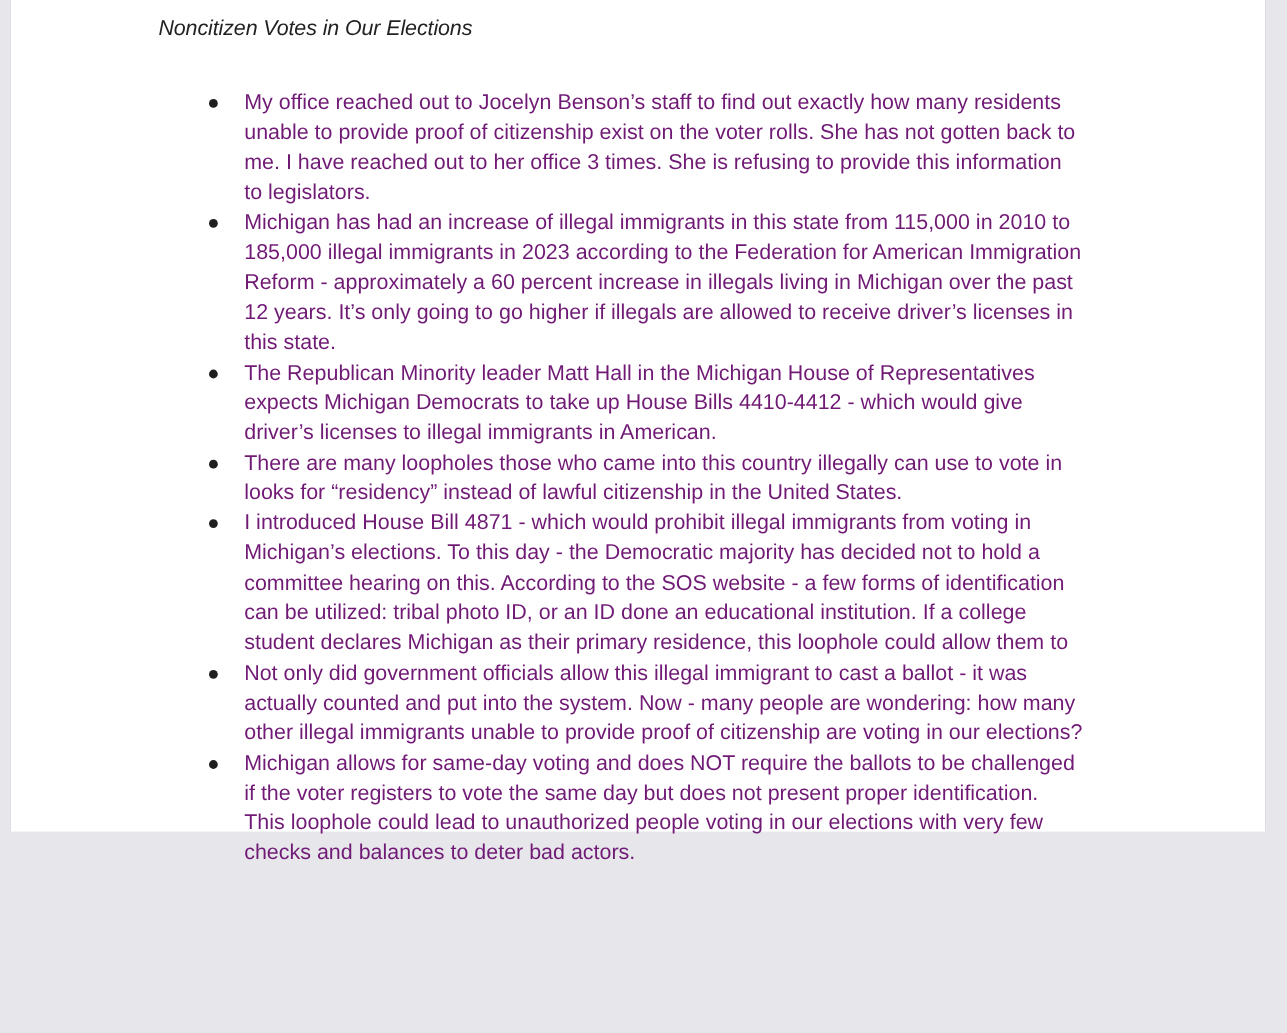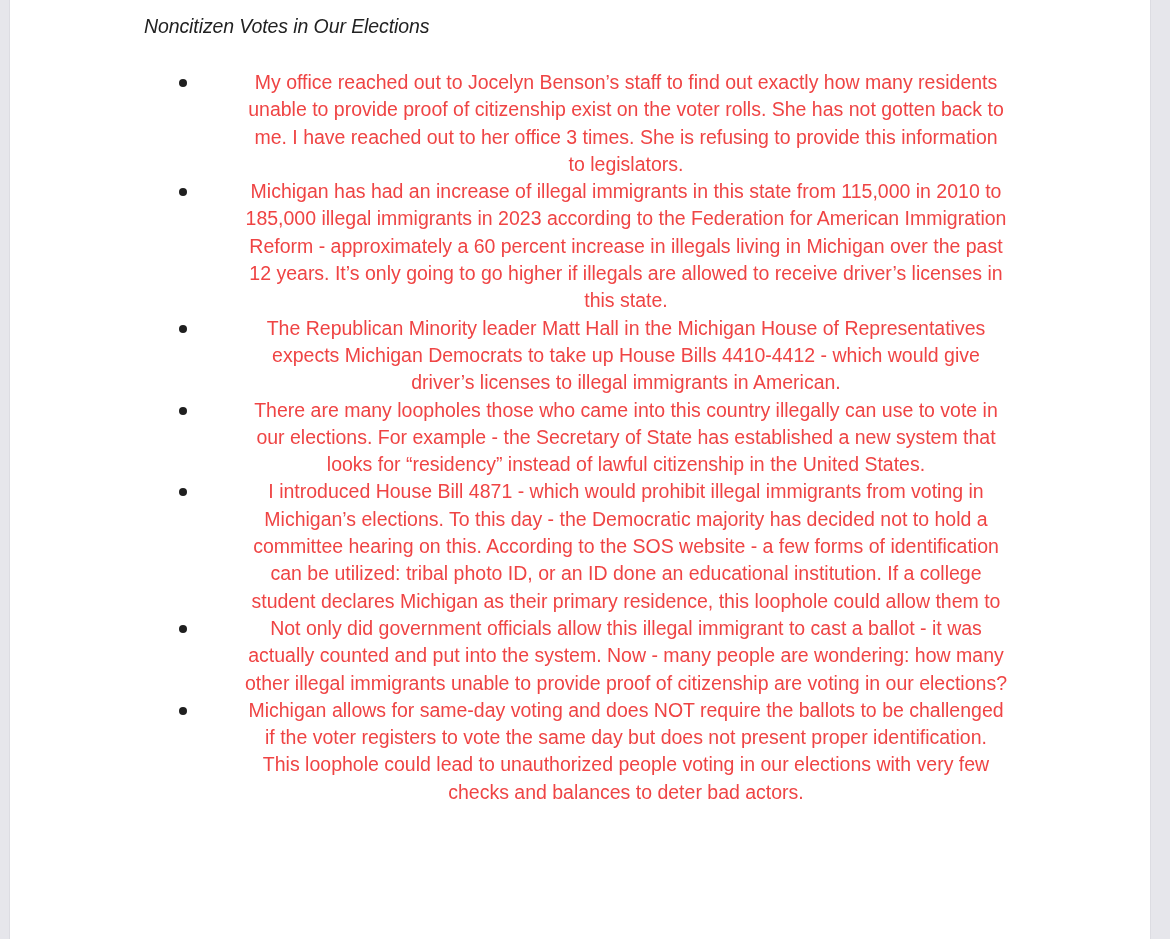--- a/index.html
+++ b/index.html
@@ -14,49 +14,48 @@
       position: relative;
       width: 1170px;
       height: 939px;
       background: #e6e6eb;
     }
     .page {
       position: absolute;
       left: 9px;
       top: 0;
       width: 1142px;
-      height: 939px;
+      height: 756px;
       background: #ffffff;
       box-shadow: inset 1px 0 0 #dcdce2, inset -1px 0 0 #dcdce2;
     }
     .title {
       position: absolute;
       left: 135px;
       top: 15px;
       font-family: "Liberation Sans", sans-serif;
       font-style: italic;
       font-size: 19.5px;
       color: #222222;
       margin: 0;
       font-weight: normal;
       letter-spacing: -0.1px;
     }
     ul.bullets {
       position: absolute;
       left: 202px;
       top: 69px;
       width: 830px;
-      margin: 0;
+      margin: 11px;
       padding: 0;
       list-style: none;
       font-family: "Liberation Sans", sans-serif;
       font-size: 19.5px;
       line-height: 27.3px;
-      color: #ef4444;
-      text-align: center;
+      color: #701a75;
     }
     ul.bullets li {
       position: relative;
       margin: 0;
       padding: 0;
     }
     ul.bullets li .dot {
       position: absolute;
       left: -32px;
       top: 10px;
@@ -91,21 +90,20 @@
       </li>
       <li>
         <span class="dot"></span>
         <div>The Republican Minority leader Matt Hall in the Michigan House of Representatives</div>
         <div>expects Michigan Democrats to take up House Bills 4410-4412 - which would give</div>
         <div>driver’s licenses to illegal immigrants in American.</div>
       </li>
       <li>
         <span class="dot"></span>
         <div>There are many loopholes those who came into this country illegally can use to vote in</div>
-        <div>our elections.  For example -  the Secretary of State has established a new system that</div>
         <div>looks for “residency” instead of lawful citizenship in the United States.</div>
       </li>
       <li>
         <span class="dot"></span>
         <div>I introduced House Bill 4871 - which would prohibit illegal immigrants from voting in</div>
         <div>Michigan’s elections.  To this day - the Democratic majority has decided not to hold a</div>
         <div>committee hearing on this.  According to the SOS website - a few forms of identification</div>
         <div>can be utilized:  tribal photo ID, or an ID done an educational institution.  If a college</div>
         <div>student declares Michigan as their primary residence, this loophole could allow them to</div>
       </li>

